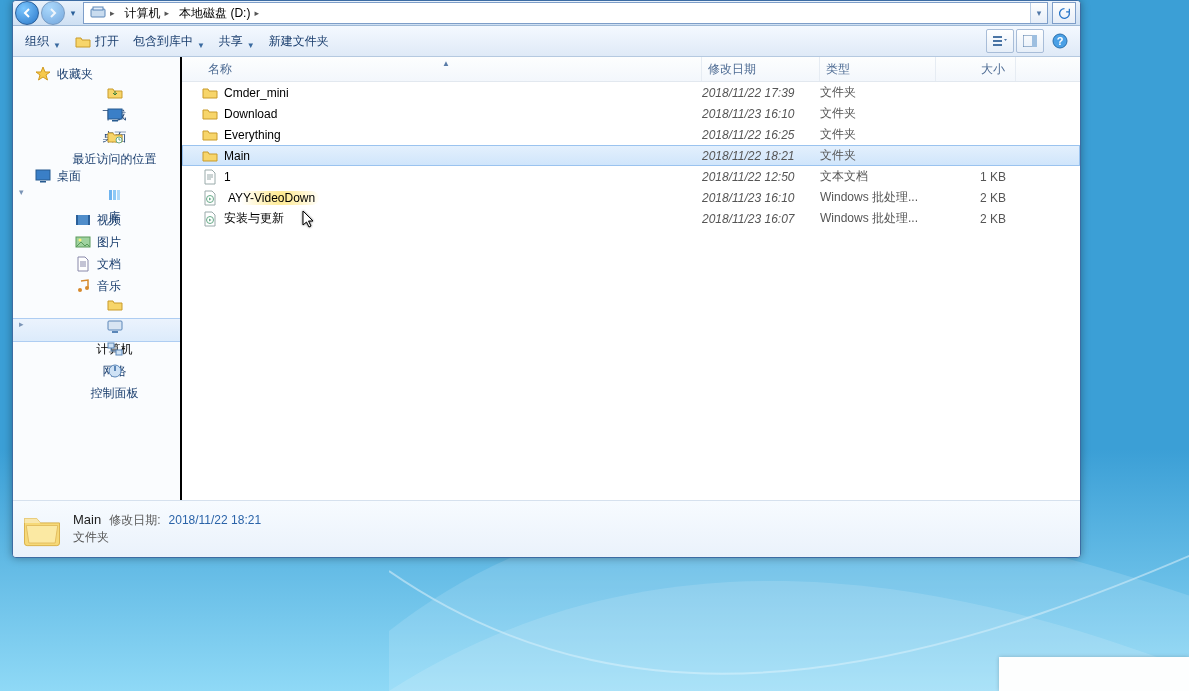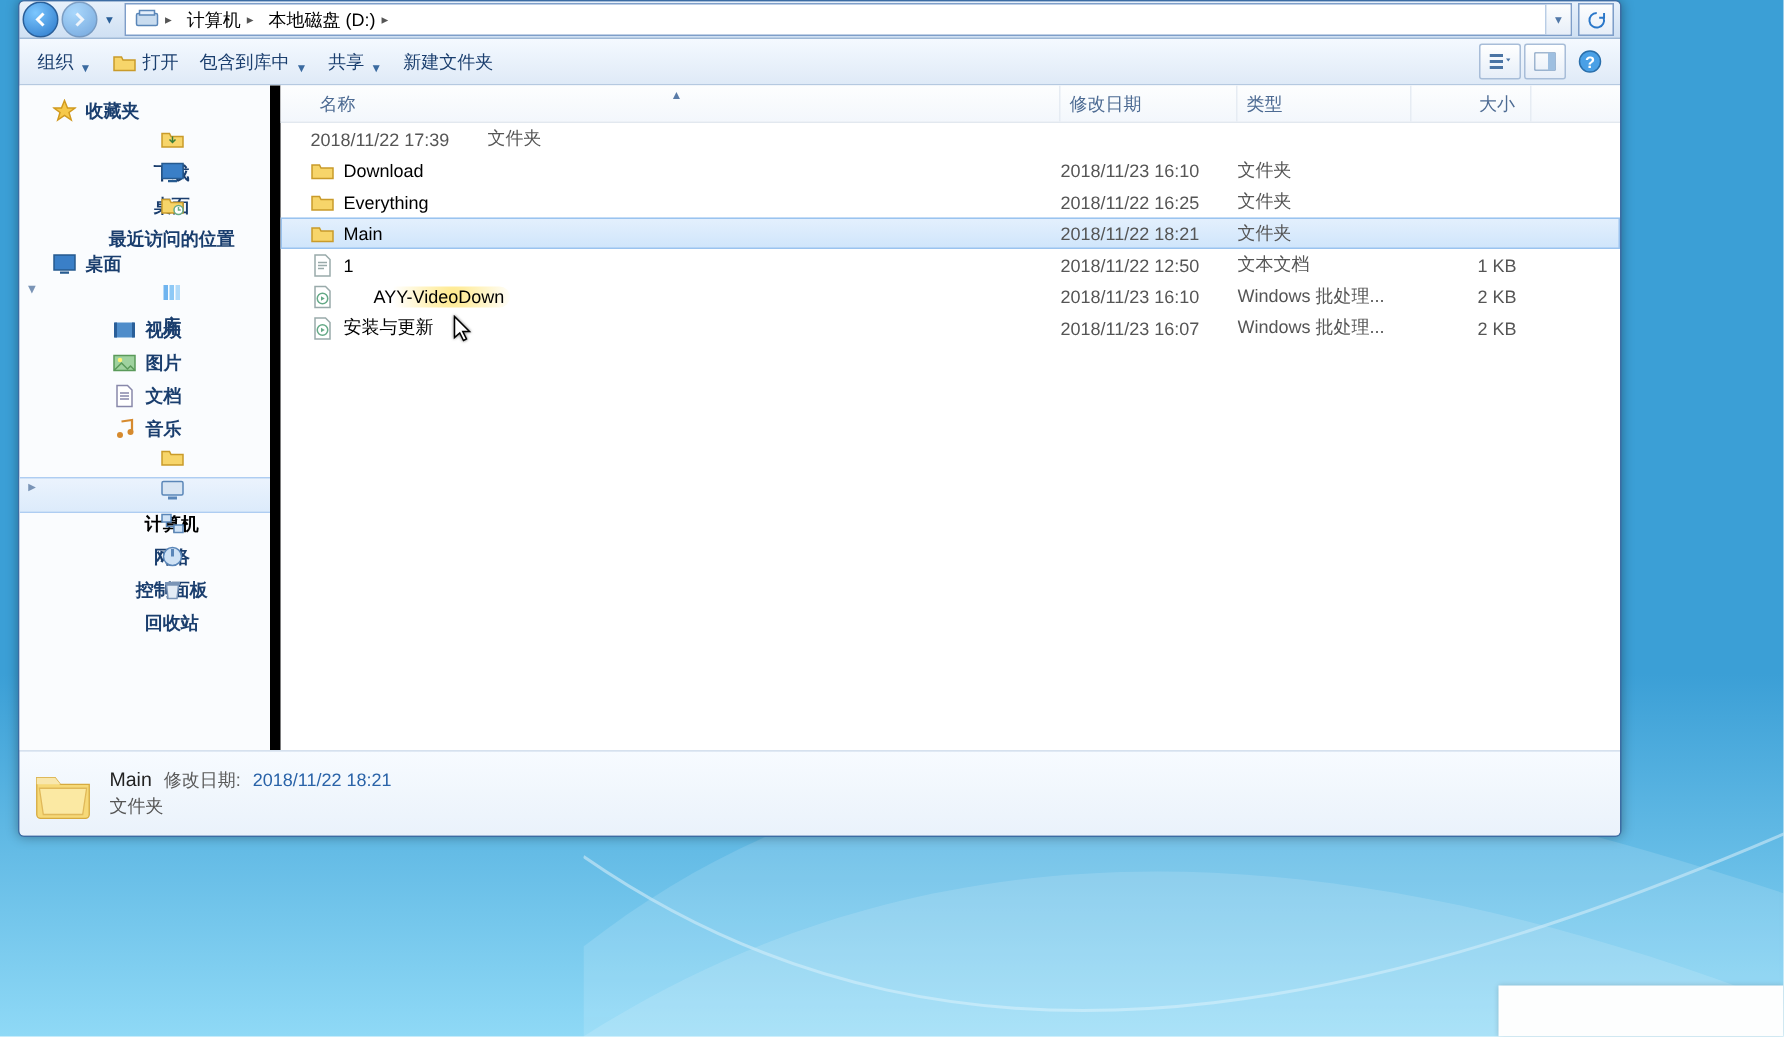--- a/index.html
+++ b/index.html
@@ -27,45 +27,45 @@
   .tb-btn .dd { font-size:8px; color:#3a6aa0; margin-left:0; }
   .tb-spacer { flex:1; }
   .tb-iconbtn { width:26px; height:22px; display:flex; align-items:center; justify-content:center; color:#3a6aa0; border:1px solid transparent; border-radius:2px; }
   .tb-iconbtn.box { border-color:#a8bdd8; background:linear-gradient(#fff,#e6eef8); }
   .tb-iconbtn svg { display:block; }
 
   
   .body { flex:1; display:flex; background:#fff; min-height:0; }
 
   
-  .nav { width:167px; border-right:7px solid #000000; background:#fafcfe; padding:6px 0 0 0; overflow:hidden;font-weight:bold; }
+  .nav { width:167px; border-right:2px solid #000000; background:#fafcfe; padding:6px 0 0 0; overflow:hidden; }
   .nav-group { margin-bottom:14px; }
   .nav-item { display:flex; align-items:center; gap:6px; height:22px; padding:0 6px 0 22px; color:#1a3e6e; position:relative; }
   .nav-item.child { padding-left:42px;flex-direction:column; }
   .nav-item.head { padding-left:22px; }
   .nav-item.selected { background:linear-gradient(to bottom,#ebf3fd,#dcebfb); border:1px solid #aecdf2; border-left:none; border-right:none; color:#000; margin:-1px 0; }
   .nav-item .exp { position:absolute; left:6px; font-size:9px; color:#7a94b6; }
   .nav-item svg,.mini-ic{ width:16px; height:16px; flex:none; }
 
   
   .files { flex:1; display:flex; flex-direction:column; min-width:0; }
   .cols { height:24px; display:flex; align-items:center; border-bottom:1px solid #e2e8ef; color:#4d6b93; padding-left:20px; position:relative; background:linear-gradient(#fdfefe,#f3f7fc); }
   .cols .c { border-right:1px solid #e6ecf3; height:100%; display:flex; align-items:center; padding-left:6px; box-sizing:border-box; }
   .c-name{flex:0 0 500px} .c-date{flex:0 0 118px} .c-type{flex:0 0 116px} .c-size{flex:0 0 80px; justify-content:flex-end; padding-right:10px;text-align:center;}
   .cols .sort-ind{ position:absolute; left:260px; top:2px; font-size:8px; color:#5a7ca8; }
   .rows { flex:1; overflow:auto; }
   .row { height:21px; display:flex; align-items:center; padding-left:20px; position:relative; }
   .row .ic{ width:16px;height:16px; margin-right:6px; flex:none; }
   .row .c{ display:flex; align-items:center; box-sizing:border-box; }
   .row .c-name{ flex:0 0 500px; display:flex; align-items:center; overflow:hidden; white-space:nowrap; }
-  .row .c-date{ flex:0 0 118px; color:#555; }
+  .row .c-date{ flex:0 0 118px; color:#555;font-style:italic; }
   .row .c-type{ flex:0 0 116px; color:#555; overflow:hidden; text-overflow:ellipsis; white-space:nowrap; }
   .row .c-size{ flex:0 0 80px; color:#555; justify-content:flex-end; padding-right:10px; }
   .row.selected { background:linear-gradient(to bottom,#e4f0fd,#cfe5fb); outline:1px solid #9ac3ef; outline-offset:-1px; }
-  .row.hover-hi .c-name .nm { background:radial-gradient(circle at 60% 40%, #ffe98a 0%, rgba(255,233,138,0) 70%); border-radius:10px; padding:0 4px;margin-left:16px; }
+  .row.hover-hi .c-name .nm { background:radial-gradient(circle at 60% 40%, #ffe98a 0%, rgba(255,233,138,0) 70%); border-radius:10px; padding:0 4px; }
 
   .cursor { position:absolute; width:16px; height:20px; left:289px; top:209px; pointer-events:none; }
   .cursor svg{ filter:drop-shadow(0 0 1px rgba(0,0,0,.6)); }
 
   
   .details { height:48px; border-top:1px solid #d6e1ee; background:linear-gradient(#f7fbff,#eaf2fb); display:flex; align-items:center; padding:4px 8px; gap:10px; }
   .details .big-ic { width:42px; height:42px; }
   .details .meta{ display:flex; flex-direction:column; gap:0; color:#333; }
   .details .meta .l1{ display:flex; gap:8px; align-items:baseline; }
   .details .meta .l1 .name{ font-size:13px; color:#222; }
@@ -279,27 +279,20 @@
             </svg>
           <span>网络</span>
         </div>
         <div class="nav-item child">
           <svg class="mini-ic" viewBox="0 0 16 16">
               <circle cx="8" cy="8" r="6" fill="#cfe2f5" stroke="#5a86b8"></circle>
               <rect x="7" y="3" width="2" height="5" fill="#5a86b8"></rect>
             </svg>
           <span>控制面板</span>
         </div>
-        <div class="nav-item child">
-          <svg class="mini-ic" viewBox="0 0 16 16">
-              <path d="M4 5h8l-1 9H5z" fill="#e4ecf5" stroke="#7a94b6"></path>
-              <rect x="3" y="3" width="10" height="2" fill="#7a94b6"></rect>
-            </svg>
-          <span>回收站</span>
-        </div>
       </div>
     </div>
 
     <div class="files">
       <div class="cols">
         <span class="sort-ind">▲</span>
         <div class="c c-name">
             <span>名称</span>
           </div>
         <div class="c c-date">
@@ -307,20 +300,26 @@
           </div>
         <div class="c c-type">
             <span>类型</span>
           </div>
         <div class="c c-size">
             <span>大小</span>
           </div>
       </div>
       <div class="rows" id="rows">
           <div class="row">
+            <div class="c c-name">
+              <svg class="ic" viewBox="0 0 16 16">
+                <path d="M1 4h5l1 2h8v7H1z" fill="#f7d56a" stroke="#c99b2a"></path>
+              </svg>
+              <span class="nm">Cmder_mini</span>
+            </div>
             <div class="c c-date">2018/11/22 17:39</div>
             <div class="c c-type">文件夹</div>
             <div class="c c-size"></div>
           </div>
           <div class="row">
             <div class="c c-name">
               <svg class="ic" viewBox="0 0 16 16">
                 <path d="M1 4h5l1 2h8v7H1z" fill="#f7d56a" stroke="#c99b2a"></path>
               </svg>
               <span class="nm">Download</span>

